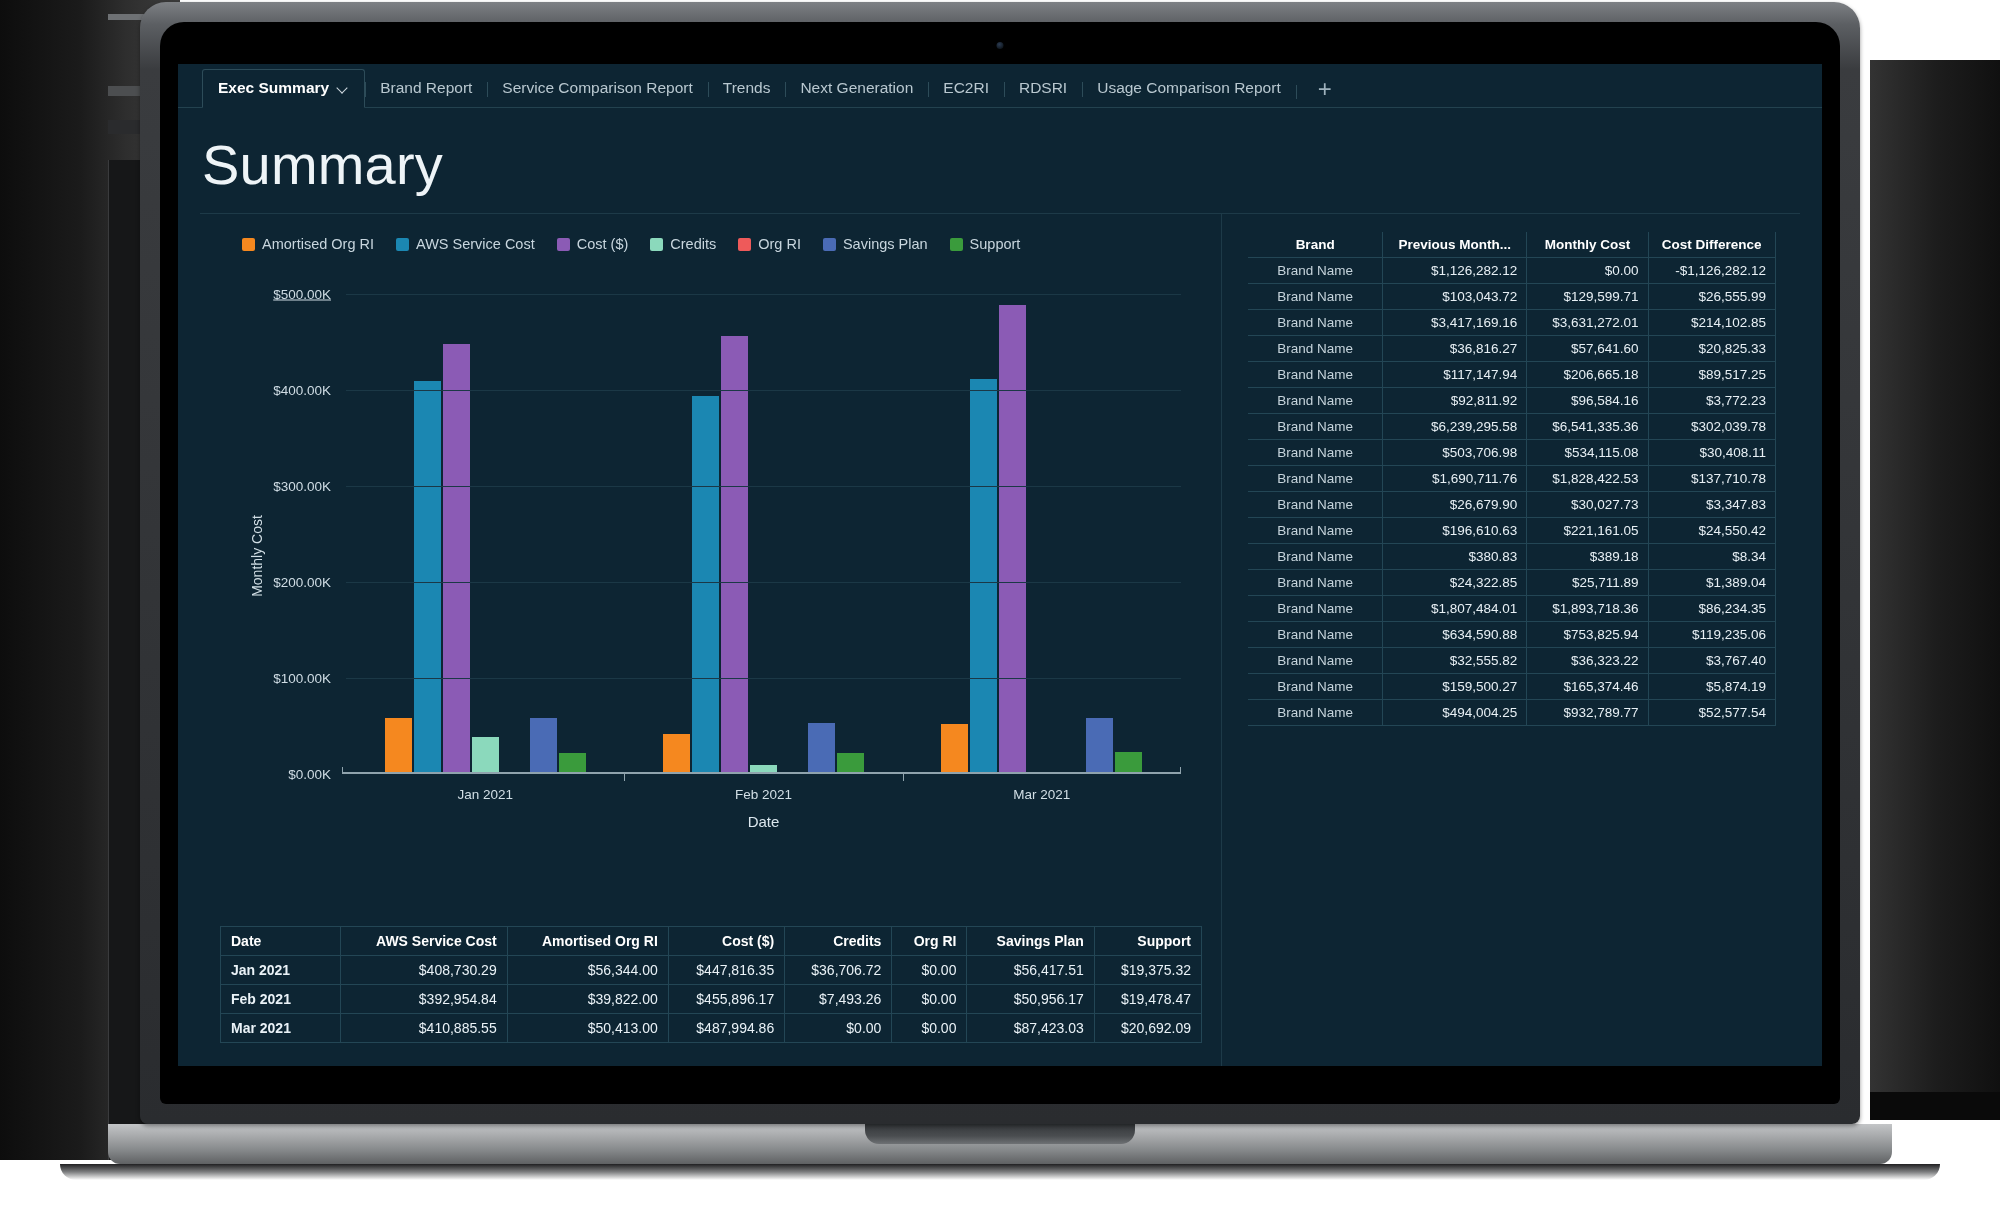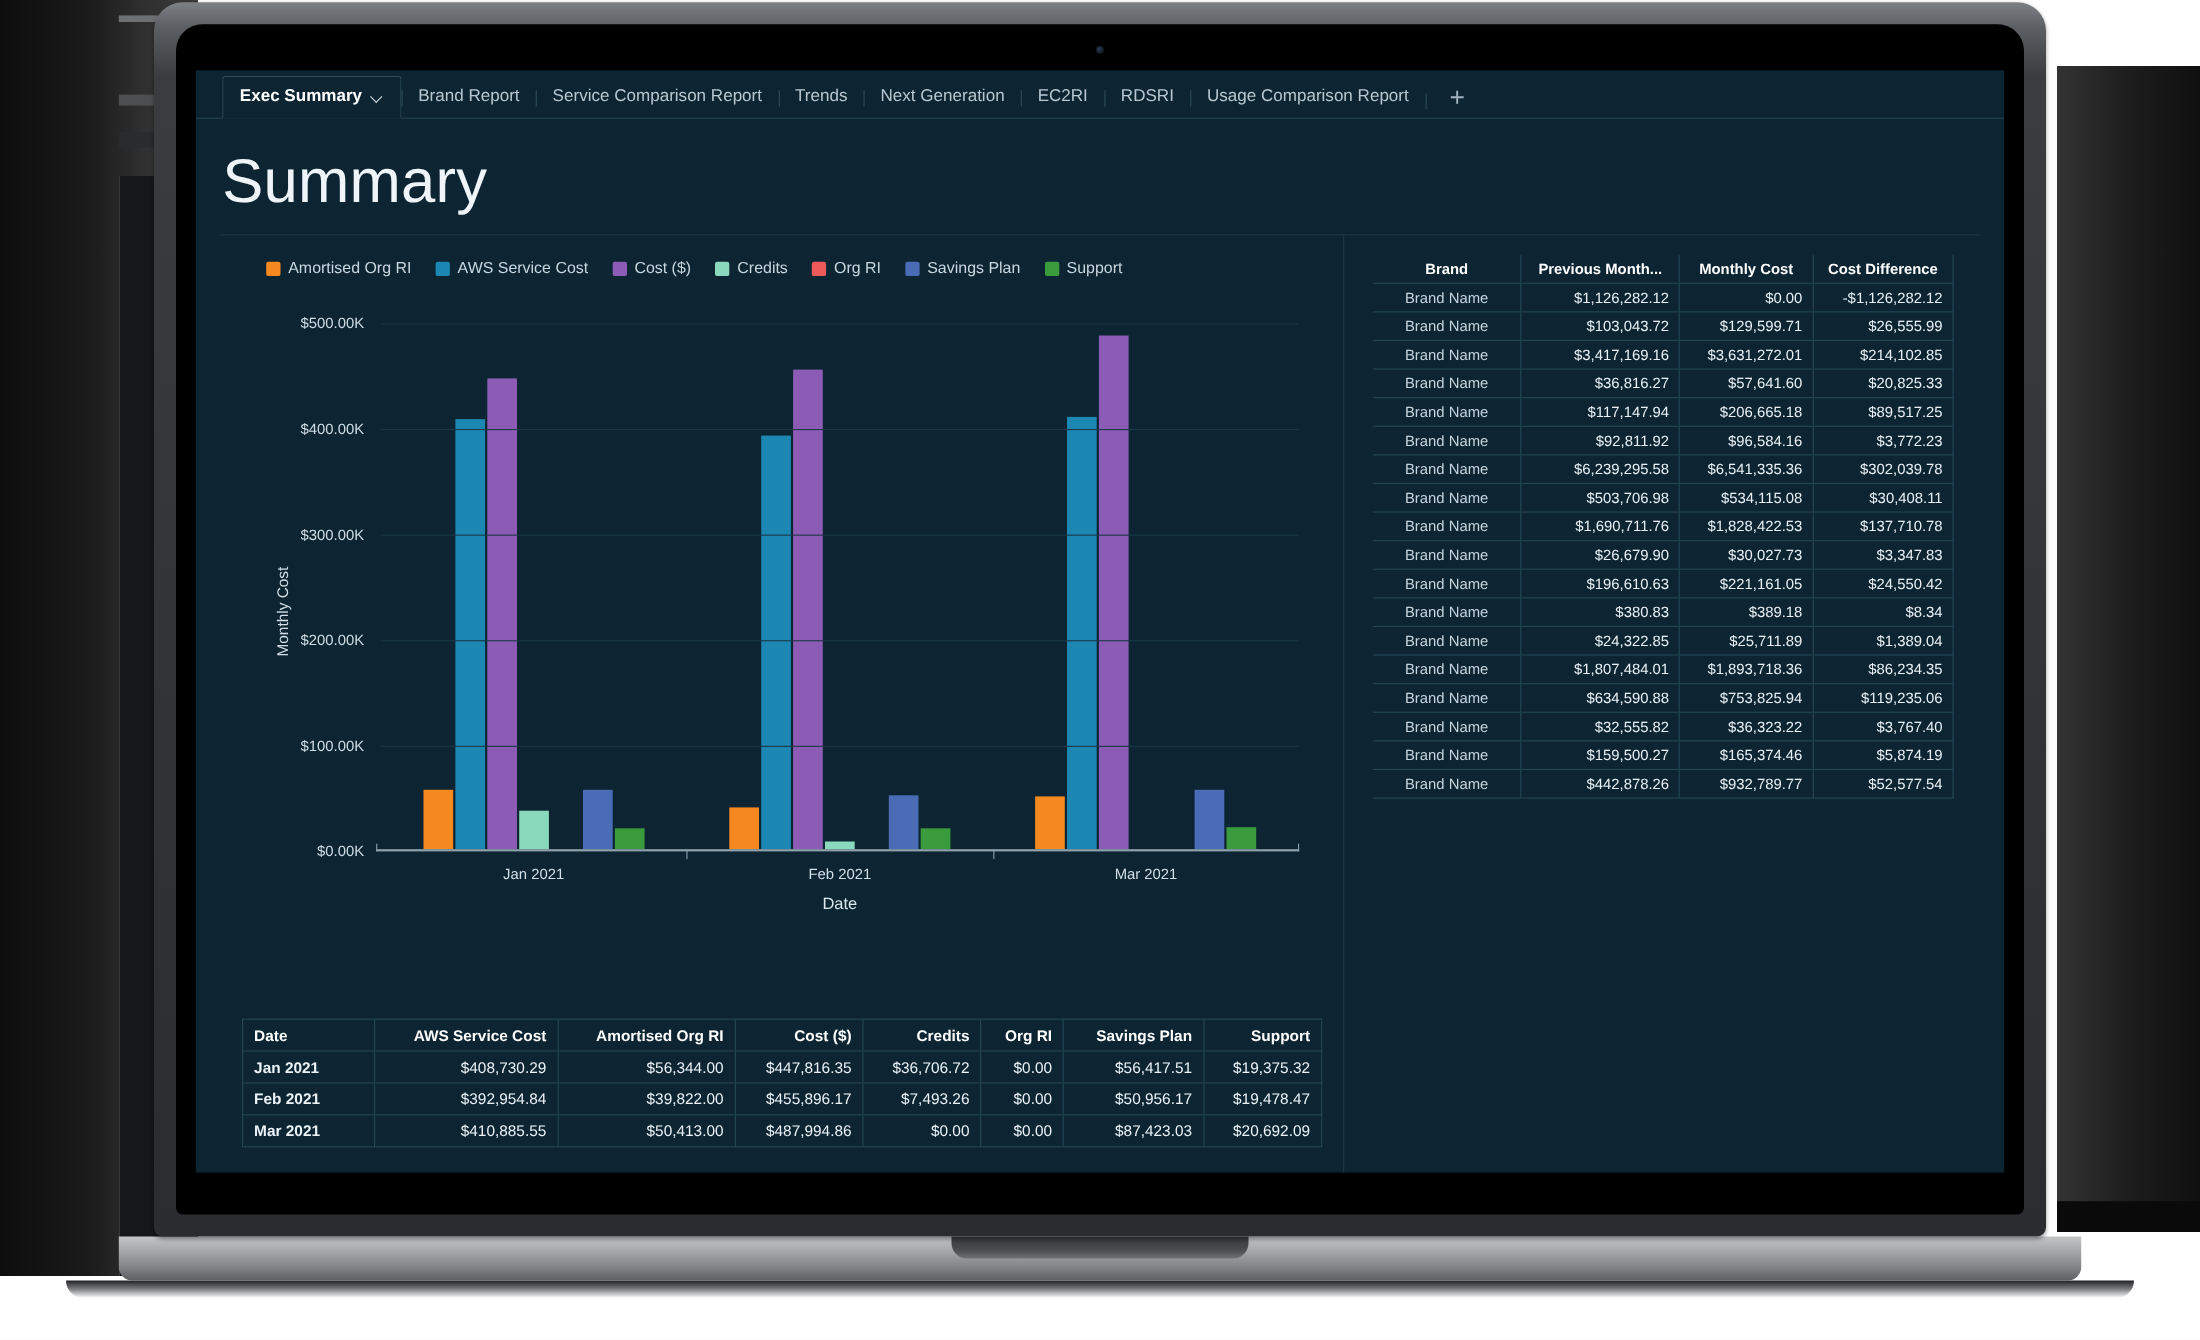--- a/index.html
+++ b/index.html
@@ -312,21 +312,21 @@
               <div class="ytick" style="top: 100%;">$0.00K</div>
                   <div class="gridline" style="top: 80%;"></div>
                   <div class="ytick" style="top: 80%;">$100.00K</div>
                   <div class="gridline" style="top: 60%;"></div>
                   <div class="ytick" style="top: 60%;">$200.00K</div>
                   <div class="gridline" style="top: 40%;"></div>
                   <div class="ytick" style="top: 40%;">$300.00K</div>
                   <div class="gridline" style="top: 20%;"></div>
                   <div class="ytick" style="top: 20%;">$400.00K</div>
                   <div class="gridline" style="top: 0%;"></div>
-                  <div class="ytick" style="top: 0%;">$500.00K</div>
+                  <div class="ytick" style="top: 0%; text-decoration: underline;">$500.00K</div>
                   <div class="xdiv" style="left: 33.3333%;"></div>
                   <div class="xdiv" style="left: 66.6667%;"></div>
                 </div>
               <div class="x-axis-title">Date</div>
             </div>
           </div>
 
           <div class="right-pane">
             <table class="grid brand-table">
               <thead>
@@ -435,21 +435,21 @@
                     <td class="num">$3,767.40</td>
                   </tr>
                   <tr>
                     <td class="lcol">Brand Name</td>
                     <td class="num">$159,500.27</td>
                     <td class="num">$165,374.46</td>
                     <td class="num">$5,874.19</td>
                   </tr>
                   <tr>
                     <td class="lcol">Brand Name</td>
-                    <td class="num">$442,878.26</td>
+                    <td class="num">$494,004.25</td>
                     <td class="num">$932,789.77</td>
                     <td class="num">$52,577.54</td>
                   </tr>
                 </tbody>
             </table>
           </div>
         </div>
 
         <div class="bottom-table-wrap">
           <table class="sum">

